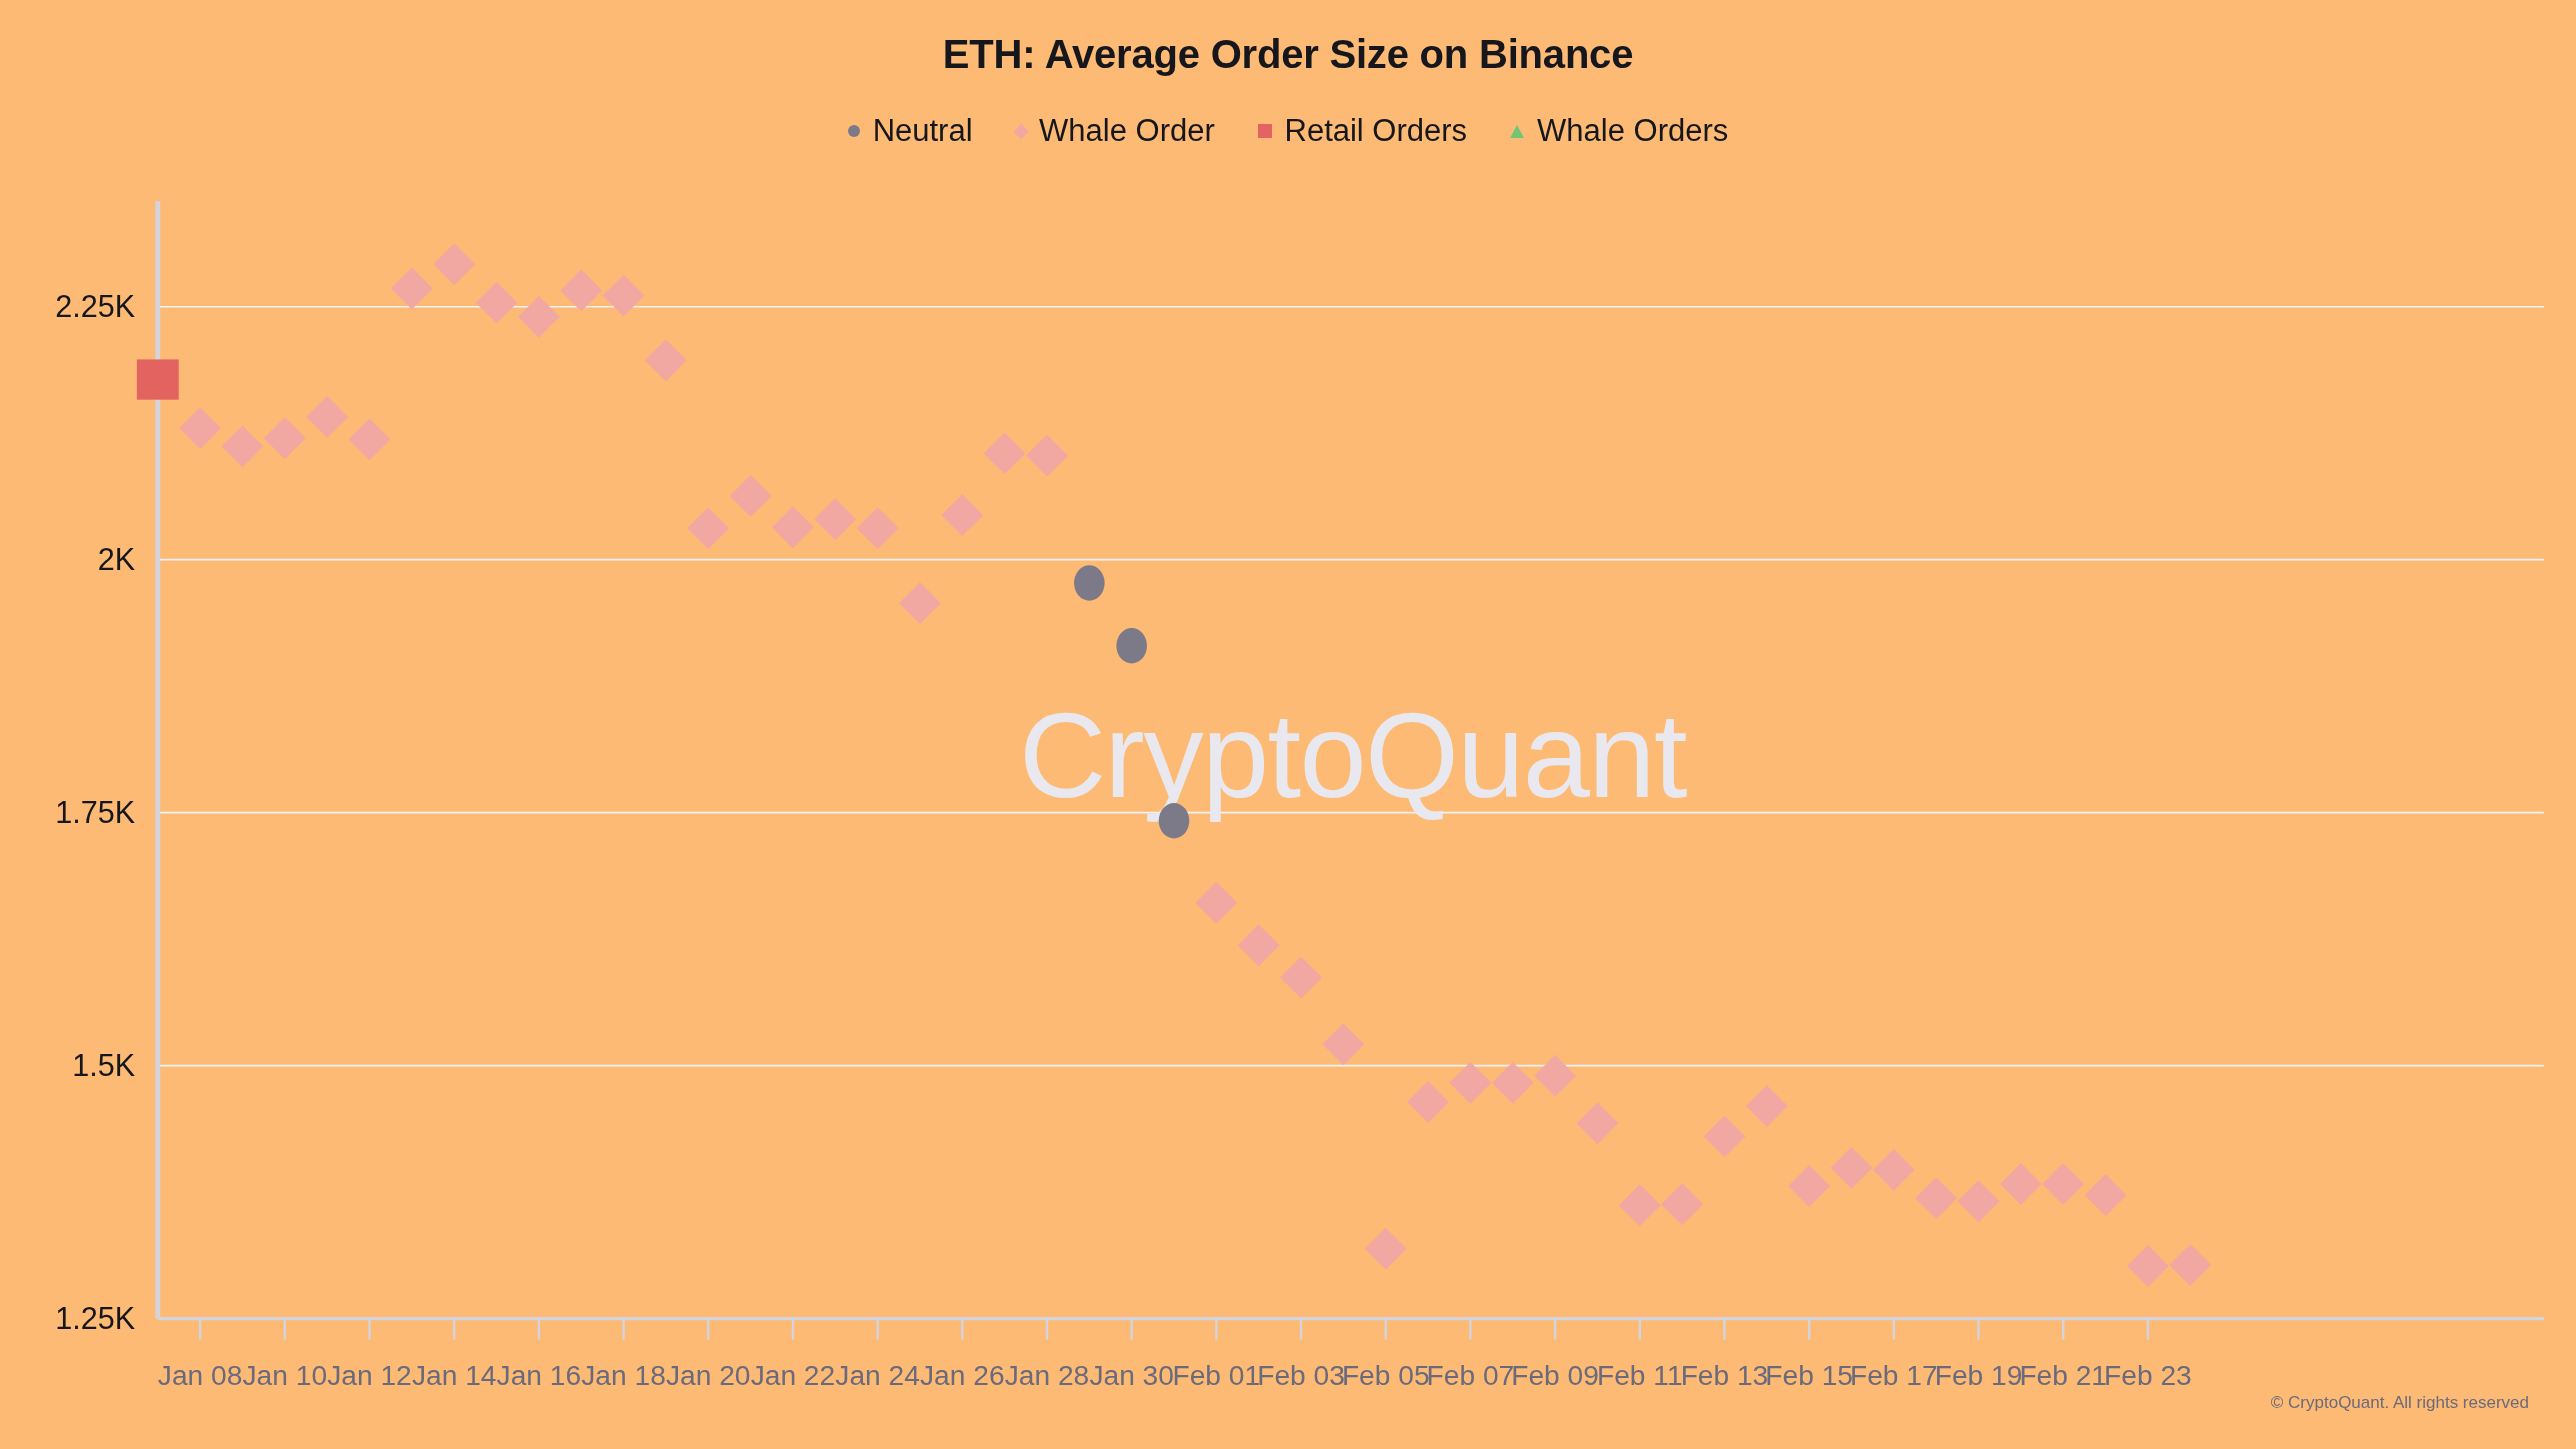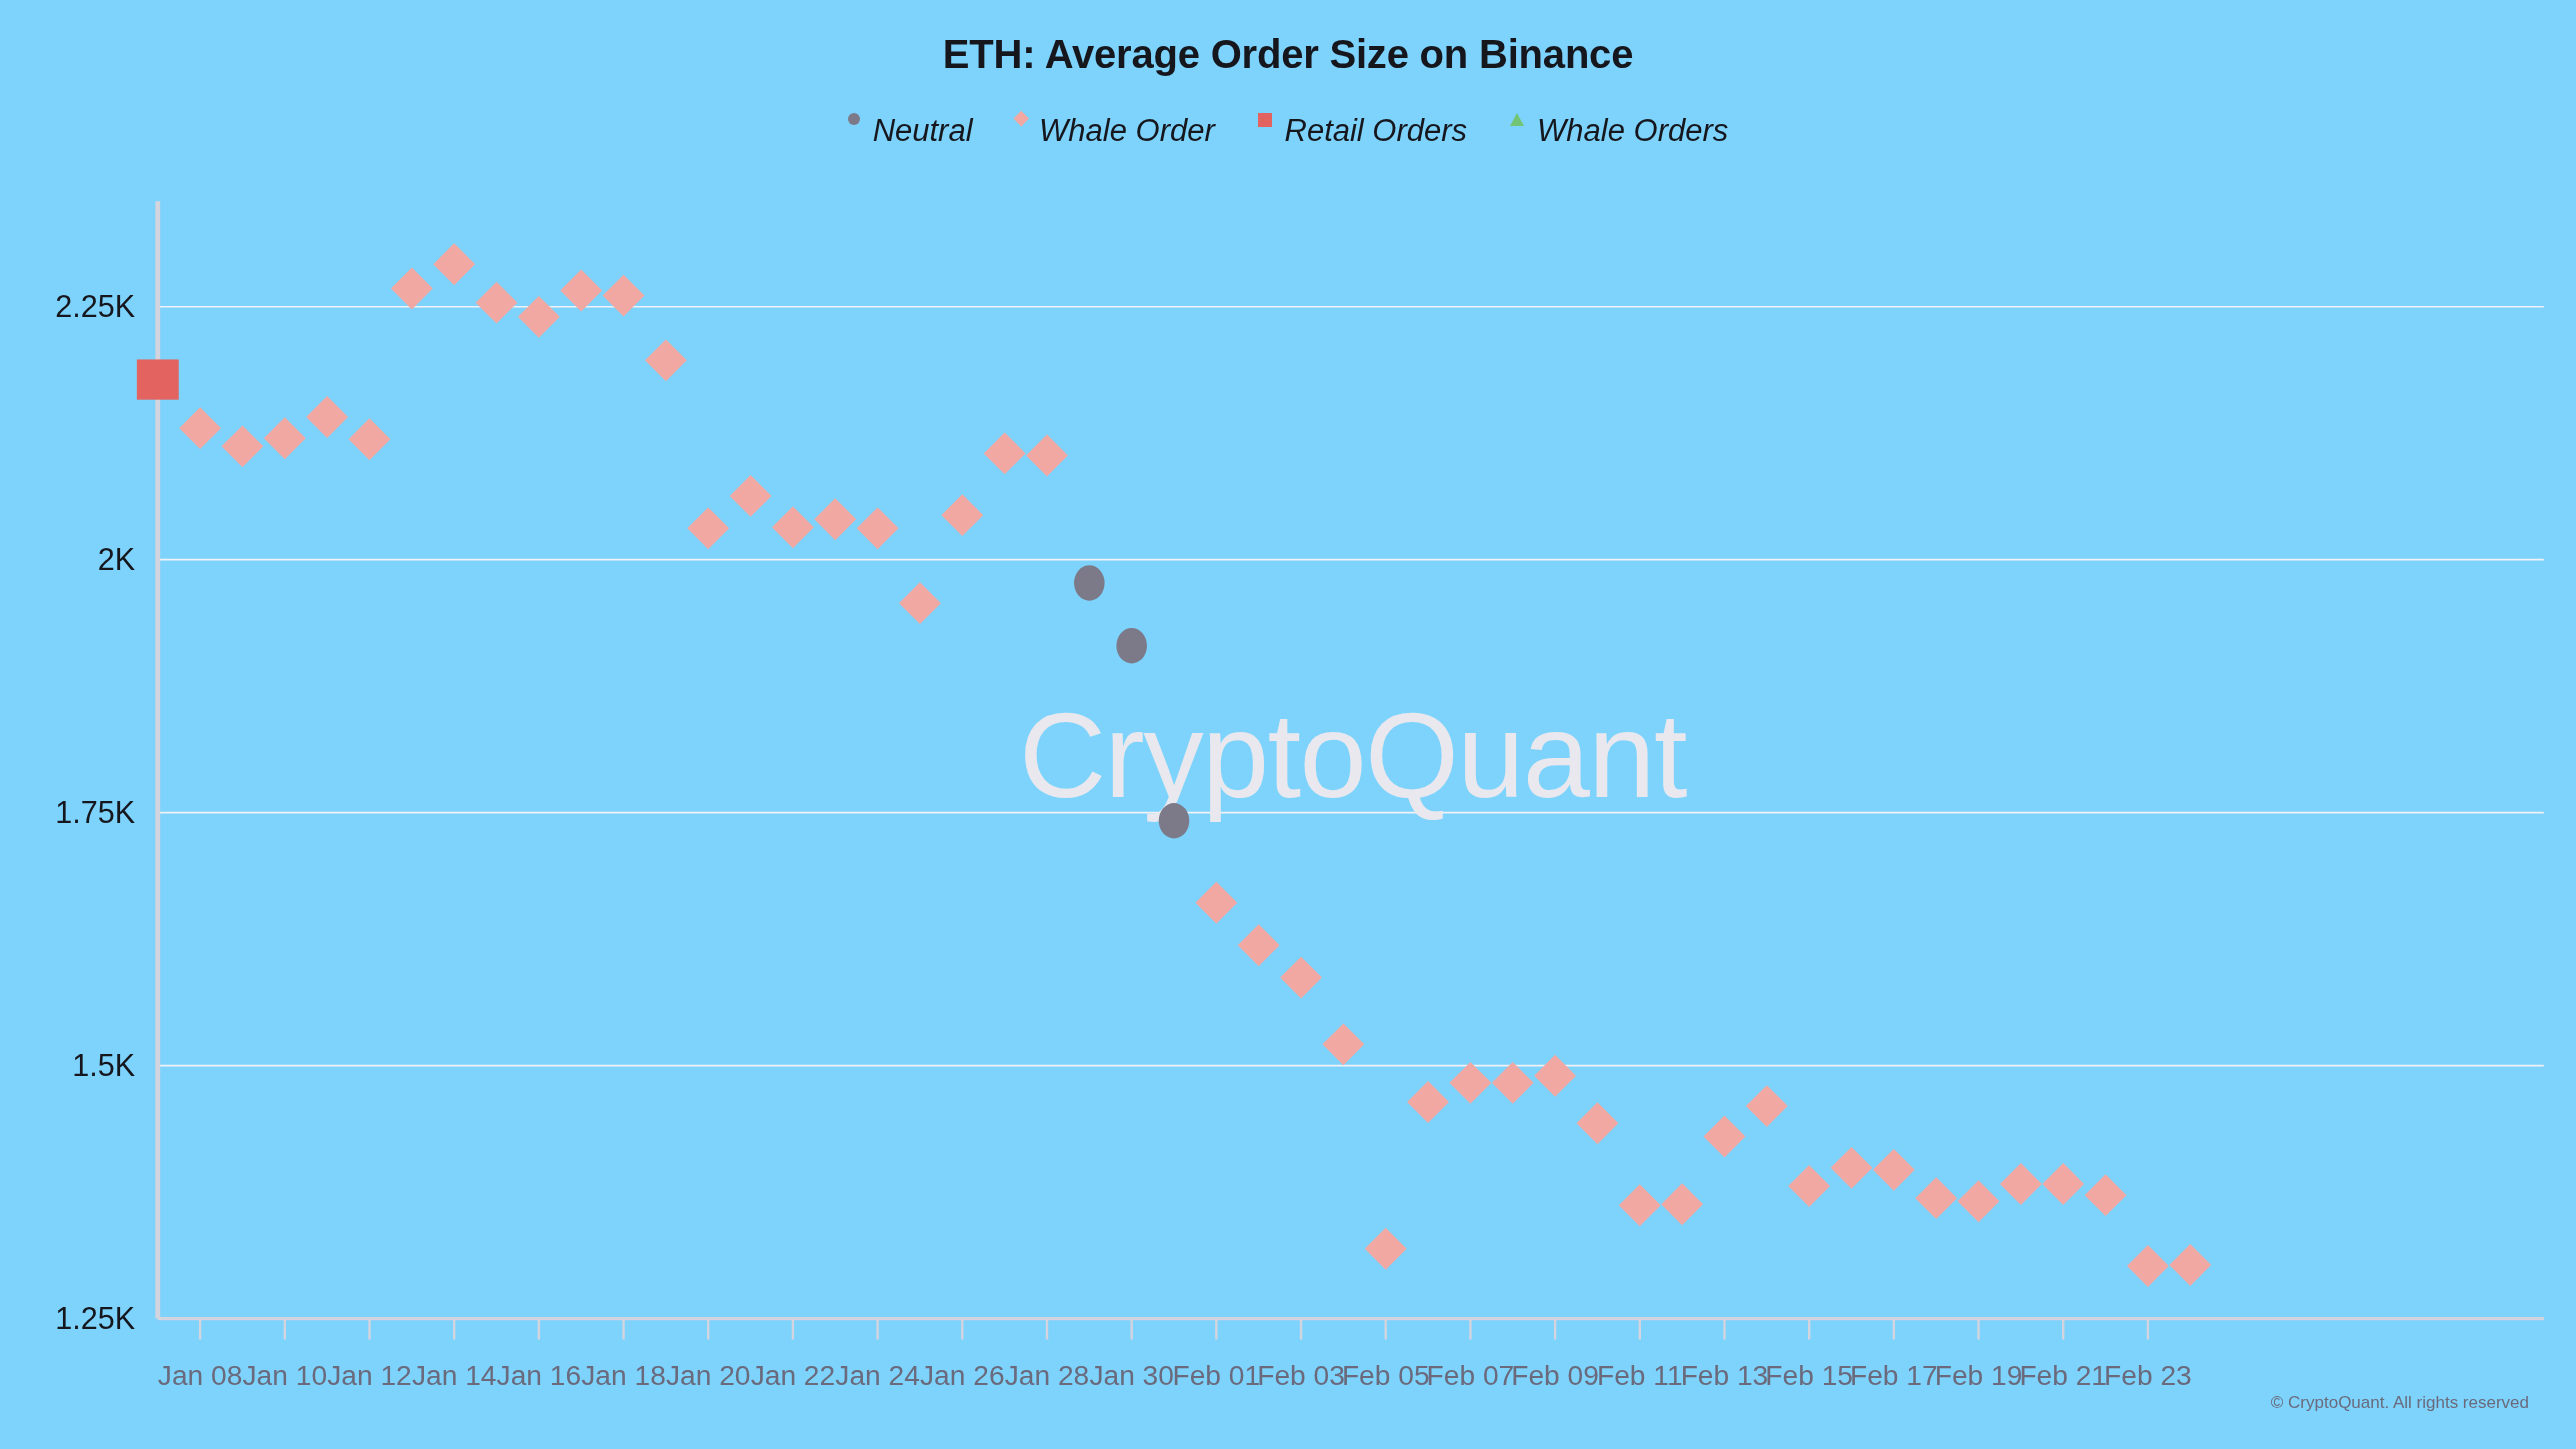--- a/index.html
+++ b/index.html
@@ -13,21 +13,21 @@
     height: 1449px;
     font-family: "Liberation Sans", sans-serif;
     color: #2b2b33;
     overflow: hidden;
   }
 
   #chart-root {
     position: relative;
     width: 2576px;
     height: 1449px;
-    background: #7dd3fc;
+    background: #fdba74;
   }
 
   
   .chart-title {
     position: absolute;
     top: 32px;
     left: 0;
     width: 2576px;
     text-align: center;
     font-size: 40px;
@@ -42,23 +42,23 @@
     top: 113px;
     left: 0;
     width: 2576px;
     display: flex;
     justify-content: center;
     align-items: center;
     gap: 43px;
   }
   .legend-item {
     display: flex;
+    align-items: center;
     gap: 13px;
     cursor: pointer;
-    font-style: italic;
   }
   .legend-label {
     font-size: 31px;
     color: #16161d;
     white-space: nowrap;
   }
   .legend-marker {
     display: inline-block;
     flex: 0 0 auto;
   }

